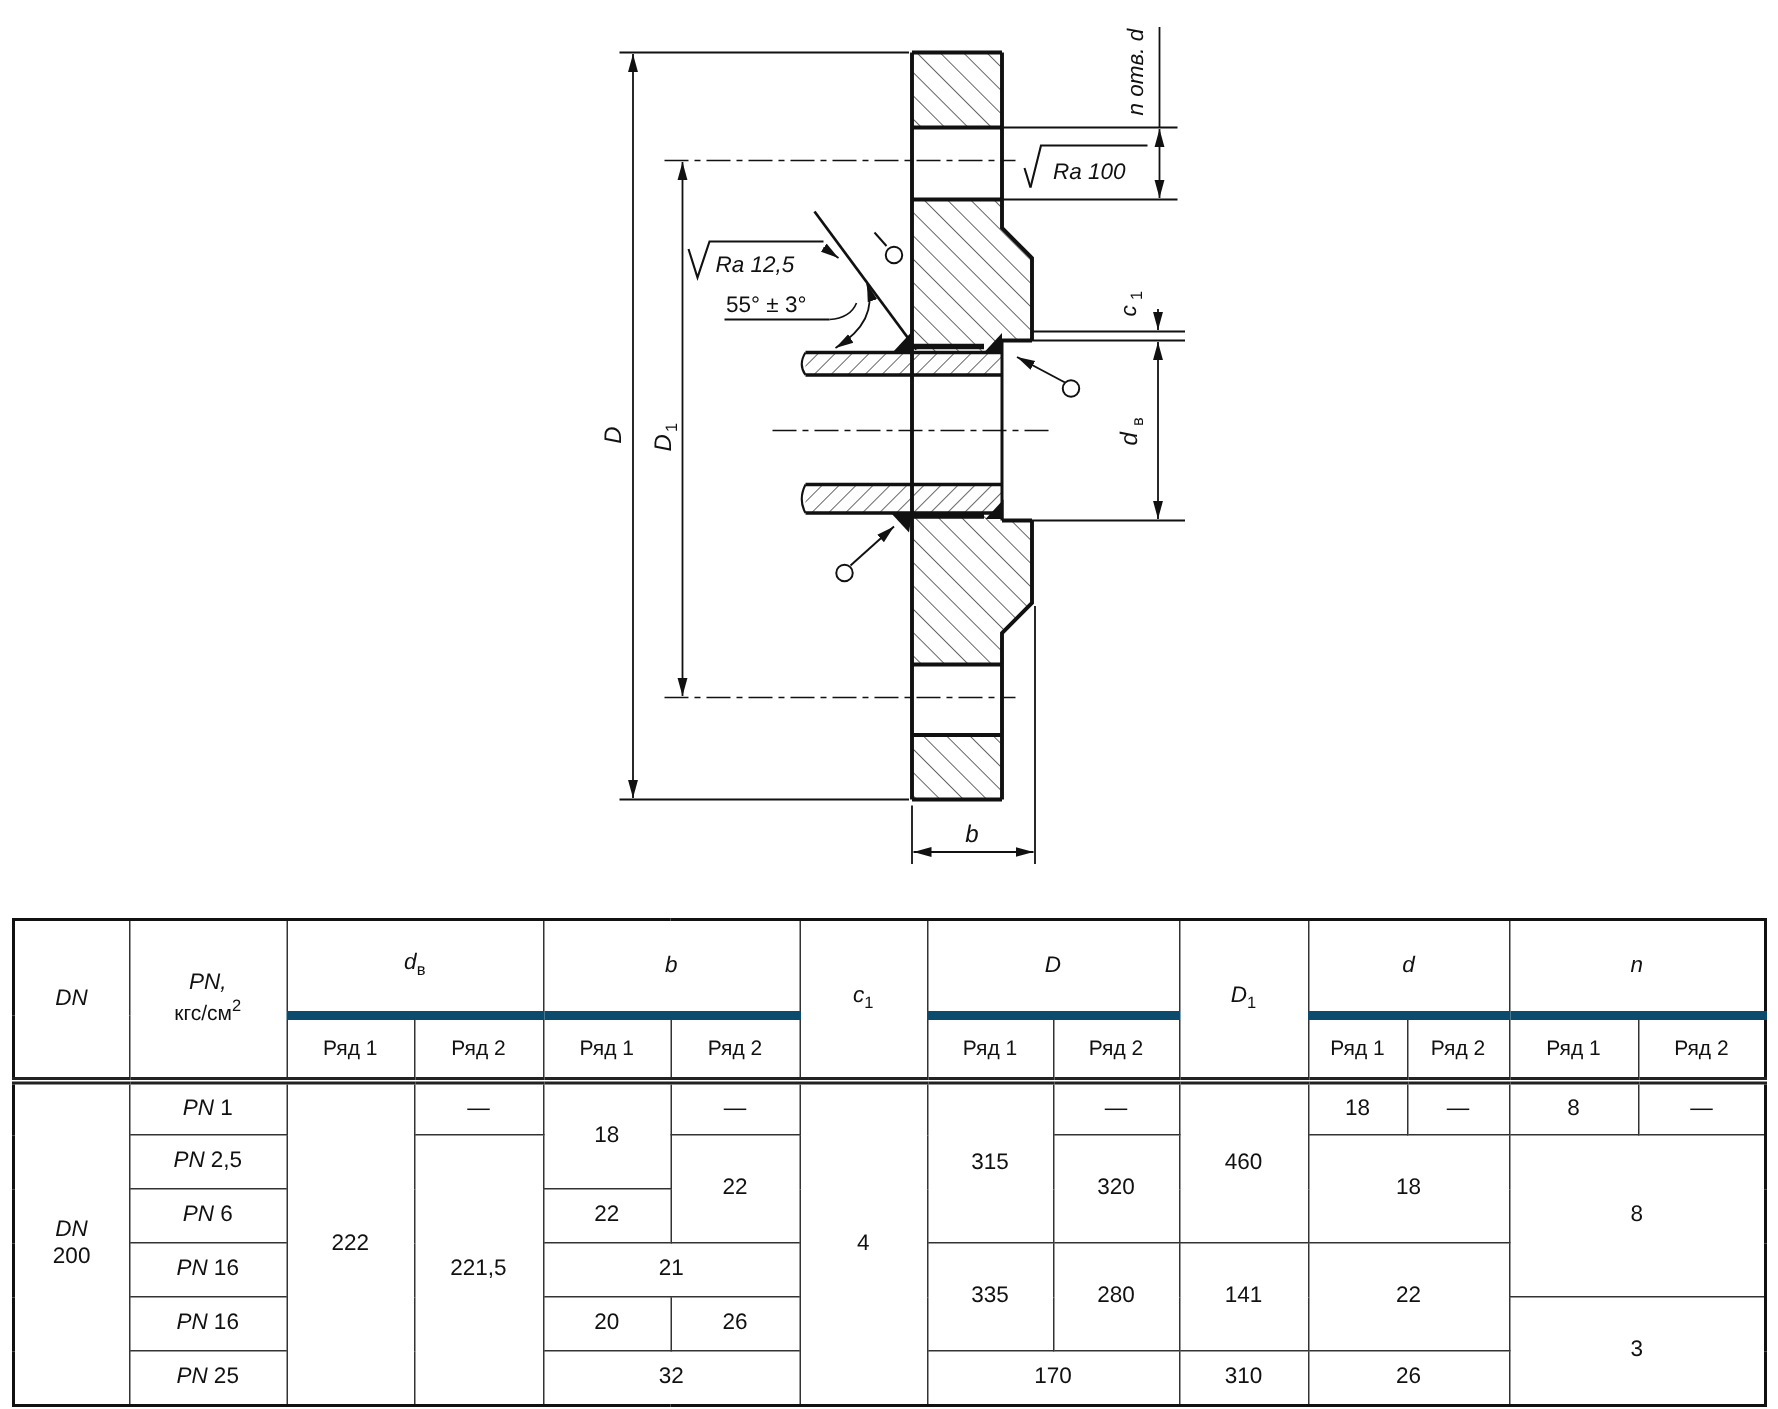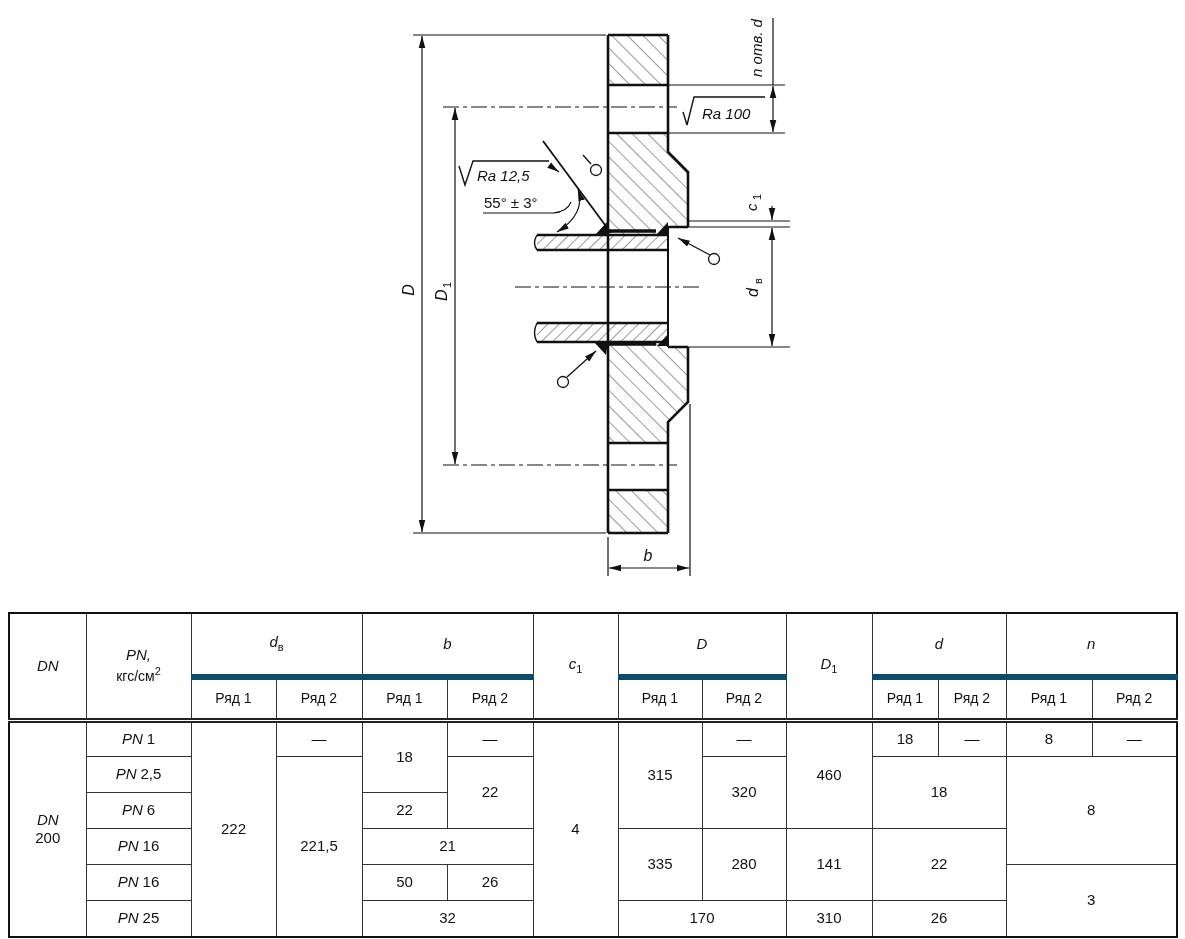--- a/index.html
+++ b/index.html
@@ -209,21 +209,21 @@
     <tr>
       <td><span class="it pnp">PN</span><span>16</span></td>
       <td colspan="2">21</td>
       <td rowspan="2">335</td>
       <td rowspan="2">280</td>
       <td rowspan="2">141</td>
       <td colspan="2" rowspan="2">22</td>
     </tr>
     <tr>
       <td><span class="it pnp">PN</span><span>16</span></td>
-      <td>50</td>
+      <td>20</td>
       <td>26</td>
       <td colspan="2" rowspan="2">3</td>
     </tr>
     <tr>
       <td><span class="it pnp">PN</span><span>25</span></td>
       <td colspan="2">32</td>
       <td colspan="2">170</td>
       <td>310</td>
       <td colspan="2">26</td>
     </tr>

